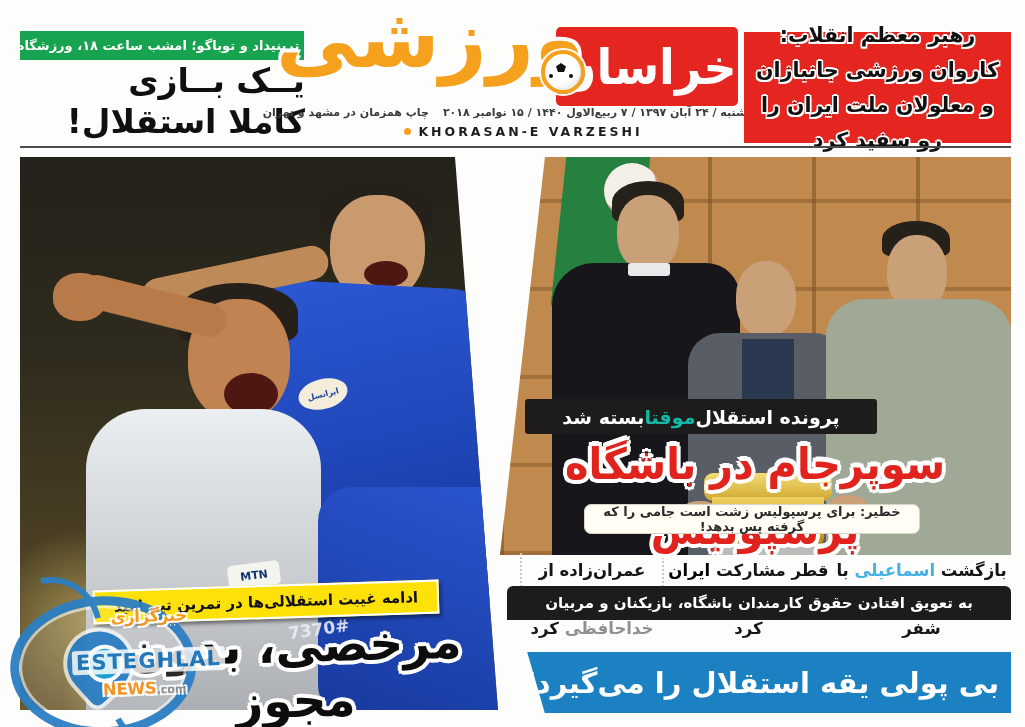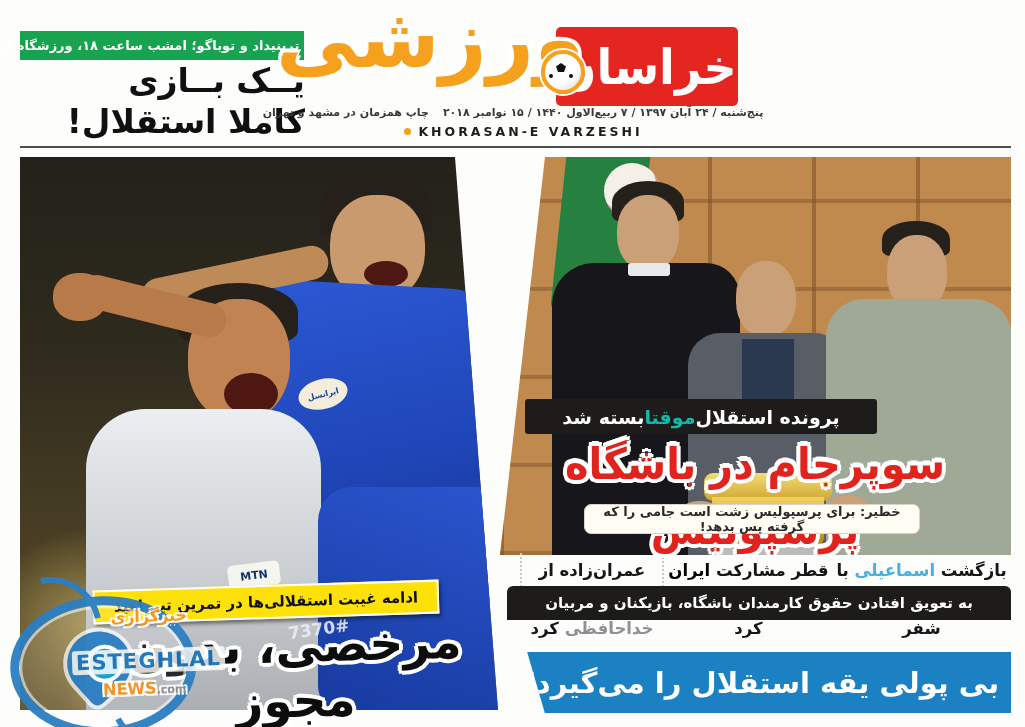--- a/index.html
+++ b/index.html
@@ -101,20 +101,23 @@
     <span class="odot"></span>
     <span>پنج‌شنبه / ۲۴ آبان ۱۳۹۷ / ۷ ربیع‌الاول ۱۴۴۰ / ۱۵ نوامبر ۲۰۱۸</span>
     <span class="odot"></span>
     <span>چاپ همزمان در مشهد و تهران</span>
   </div>
   <div class="abs ctr latline" style="left:300px;top:121px;width:440px;height:20px;">
     <span class="odot"></span>
     <span>KHORASAN-E VARZESHI</span>
   </div>
 
+  <div class="abs ctr" style="left: 744px; top: 32px; width: 267px; height: 111px; background-color: rgb(229, 38, 32);">
+    <span class="leader rtl" style="width:250px;">رهبر معظم انقلاب: کاروان ورزشی جانبازان و معلولان ملت ایران را رو سفید کرد</span>
+  </div>
 
   <div class="abs rule" style="left:20px;top:146px;width:991px;"></div>
 
   <div class="abs photoL">
     <div class="abs bokeh" style="left:-30px;top:370px;width:190px;height:190px;background:radial-gradient(circle,rgba(219,196,110,.55),rgba(219,196,110,0) 70%);"></div>
     <div class="abs bokeh" style="left:40px;top:460px;width:160px;height:160px;background:radial-gradient(circle,rgba(225,205,120,.45),rgba(225,205,120,0) 70%);"></div>
 
     <div class="abs hairdark" style="left:300px;top:22px;width:112px;height:58px;"></div>
     <div class="abs skin" style="left:310px;top:38px;width:95px;height:106px;"></div>
     <div class="abs mouth" style="left:344px;top:104px;width:44px;height:26px;"></div>

